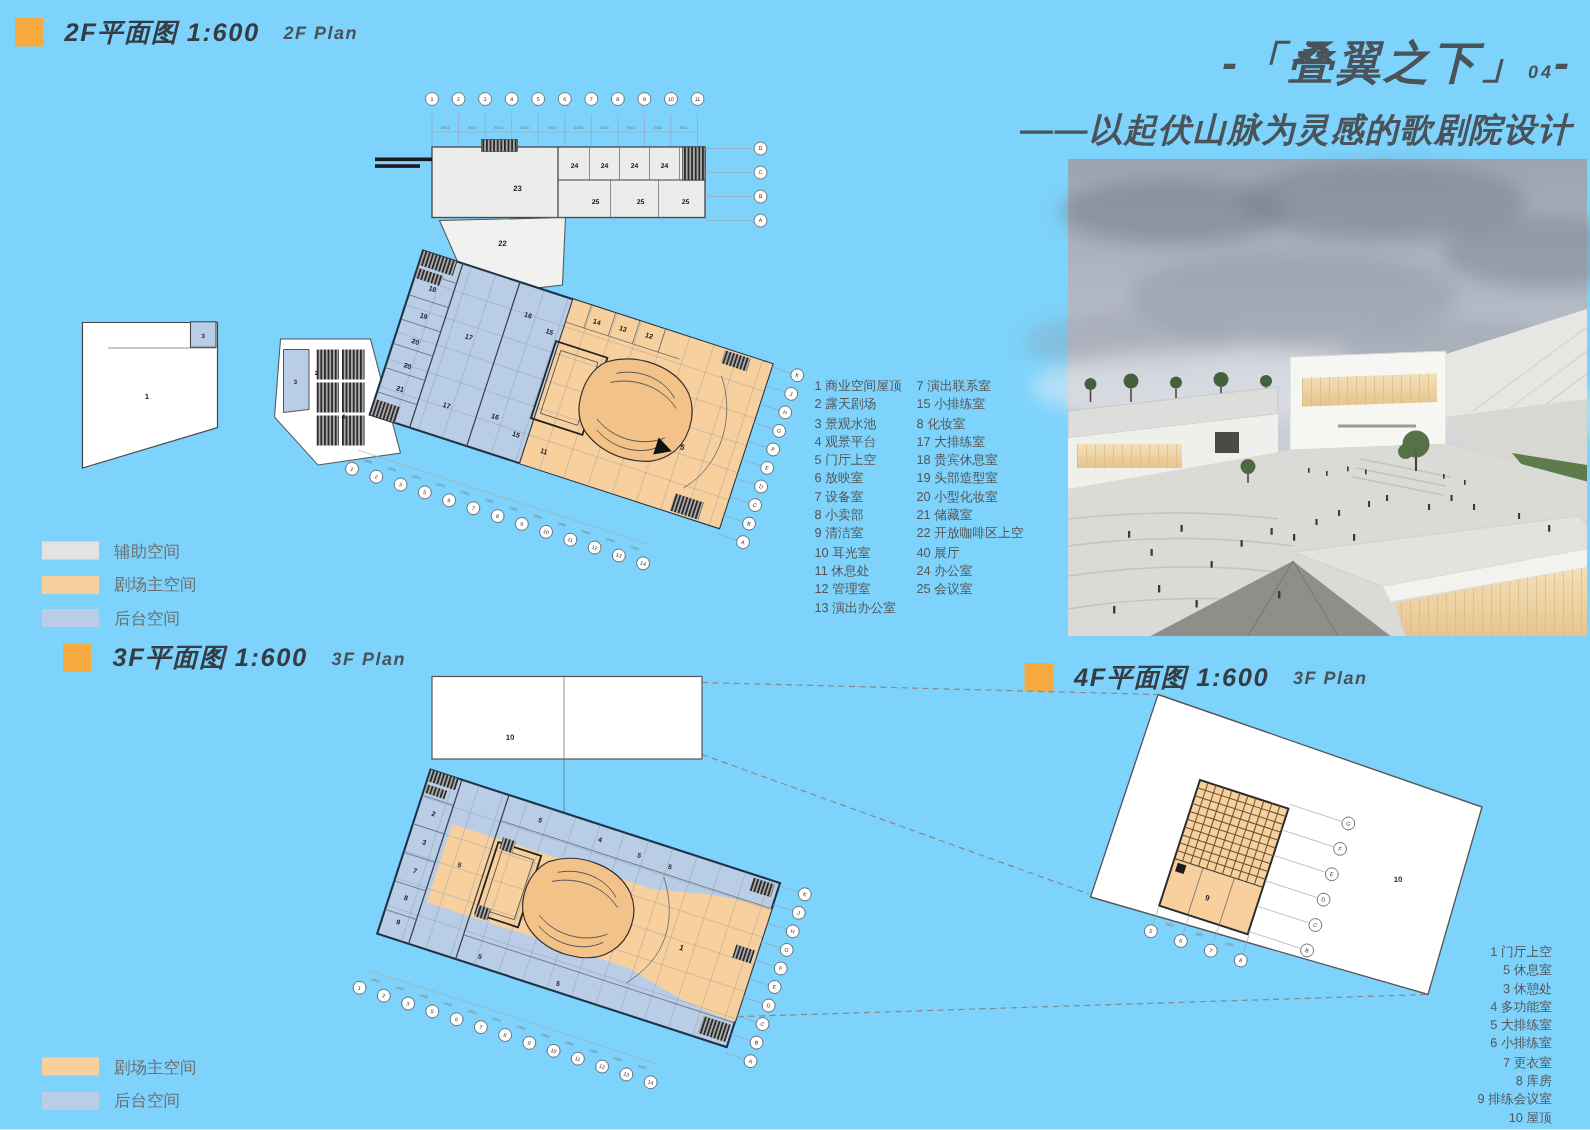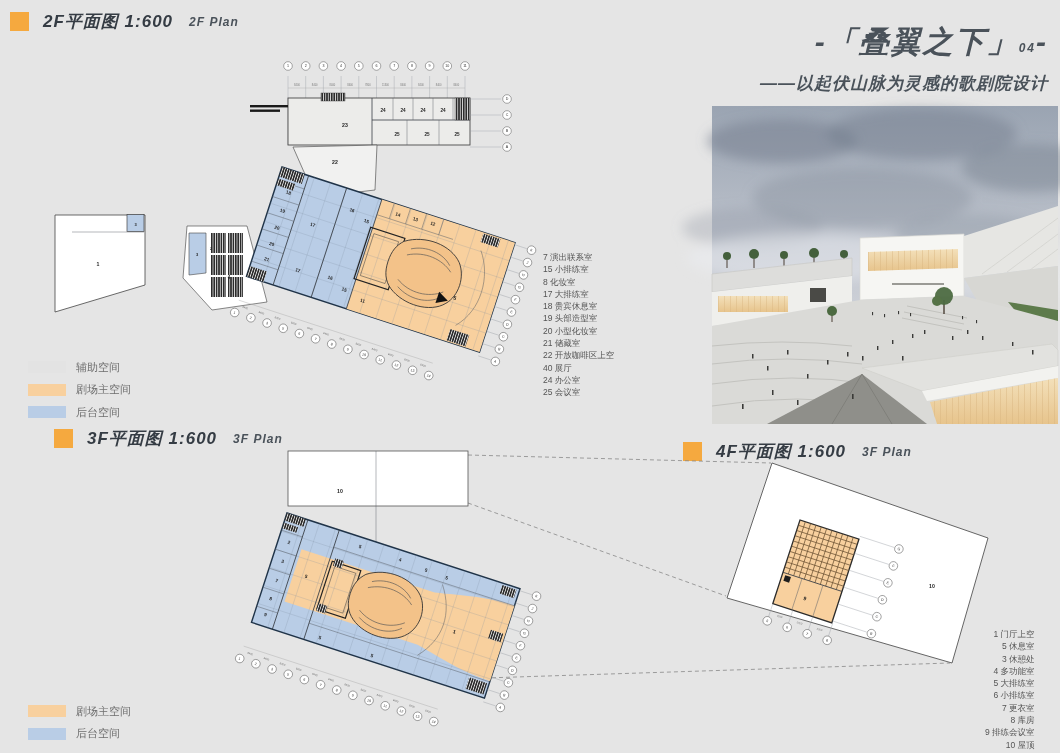--- a/index.html
+++ b/index.html
@@ -1,27 +1,27 @@
 <!DOCTYPE html>
 <html><head>
 <meta charset="utf-8">
 <style>
   html,body{margin:0;padding:0;background:#fff;}
-  .board{position:relative;width:1060px;height:753px;background:#e5e5e5;overflow:hidden;
+  .board{position:relative;width:1060px;height:753px;background:#7dd3fc;overflow:hidden;
          font-family:"Liberation Sans",sans-serif;}
   
   .sec-header{position:absolute;display:flex;align-items:center;}
   .marker{width:19px;height:19px;background:#F5A93F;display:inline-block;flex:0 0 auto;}
   .sec-title{font-size:17px;font-weight:bold;font-style:italic;color:#353C44;margin-left:14px;letter-spacing:1px;white-space:nowrap;}
   .sec-sub{font-size:12px;font-weight:bold;font-style:italic;color:#4A525A;margin-left:16px;letter-spacing:1px;white-space:nowrap;}
   
   .title-block{position:absolute;right:12px;top:22px;text-align:right;color:#4A525A;}
   .t1{font-size:30px;font-weight:bold;font-style:italic;letter-spacing:2px;white-space:nowrap;}
   .t1num{font-size:12px;font-weight:bold;}
-  .t2{font-size:17px;font-weight:bold;font-style:italic;margin-top:9px;letter-spacing:1px;white-space:nowrap;margin-left:32px;}
+  .t2{font-size:22px;font-weight:bold;font-style:italic;margin-top:9px;letter-spacing:1px;white-space:nowrap;margin-left:32px;}
   
   .room-list{position:absolute;display:flex;}
   .room-col{display:block;}
   .room-item{font-size:8.5px;line-height:12.3px;color:#555;white-space:nowrap;}
   .room-list-2f .room-col:first-child{width:68px;}
   
   .legend{position:absolute;}
   .legend-row{display:flex;align-items:center;height:12px;margin-bottom:10.5px;}
   .swatch{width:38px;height:12px;flex:0 0 auto;}
   .sw-gray{background:#E3E3E3;} .sw-orange{background:#F8D09E;} .sw-blue{background:#B9CDE6;}
@@ -456,20 +456,35 @@
           <circle cx="263" cy="106" r="4.3" class="bub"></circle>
           <text x="263" y="107.3" font-size="3.6" class="bubt">B</text>
           <circle cx="263" cy="119" r="4.3" class="bub"></circle>
           <text x="263" y="120.3" font-size="3.6" class="bubt">A</text>
         </g>
     </g>
   </svg>
 
   <div class="room-list room-list-2f" style="left:543px;top:251px;">
     <div class="room-col">
+        <div class="room-item">1 商业空间屋顶</div>
+        <div class="room-item">2 露天剧场</div>
+        <div class="room-item">3 景观水池</div>
+        <div class="room-item">4 观景平台</div>
+        <div class="room-item">5 门厅上空</div>
+        <div class="room-item">6 放映室</div>
+        <div class="room-item">7 设备室</div>
+        <div class="room-item">8 小卖部</div>
+        <div class="room-item">9 清洁室</div>
+        <div class="room-item">10 耳光室</div>
+        <div class="room-item">11 休息处</div>
+        <div class="room-item">12 管理室</div>
+        <div class="room-item">13 演出办公室</div>
+      </div>
+    <div class="room-col">
         <div class="room-item">7 演出联系室</div>
         <div class="room-item">15 小排练室</div>
         <div class="room-item">8 化妆室</div>
         <div class="room-item">17 大排练室</div>
         <div class="room-item">18 贵宾休息室</div>
         <div class="room-item">19 头部造型室</div>
         <div class="room-item">20 小型化妆室</div>
         <div class="room-item">21 储藏室</div>
         <div class="room-item">22 开放咖啡区上空</div>
         <div class="room-item">40 展厅</div>
@@ -486,21 +501,21 @@
     <div class="legend-row">
       <span class="swatch sw-orange"></span>
       <span class="legend-label">剧场主空间</span>
     </div>
     <div class="legend-row">
       <span class="swatch sw-blue"></span>
       <span class="legend-label">后台空间</span>
     </div>
   </div>
 
-  <div class="sec-header" style="left:22px;top:427px;padding-left:32px;">
+  <div class="sec-header" style="left:10px;top:427px;padding-left:32px;">
     <span class="marker"></span>
     <span class="sec-title">3F平面图  1:600</span>
     <span class="sec-sub">3F  Plan</span>
   </div>
 
   <div class="sec-header" style="left:683px;top:440px;">
     <span class="marker"></span>
     <span class="sec-title">4F平面图  1:600</span>
     <span class="sec-sub">3F  Plan</span>
   </div>

